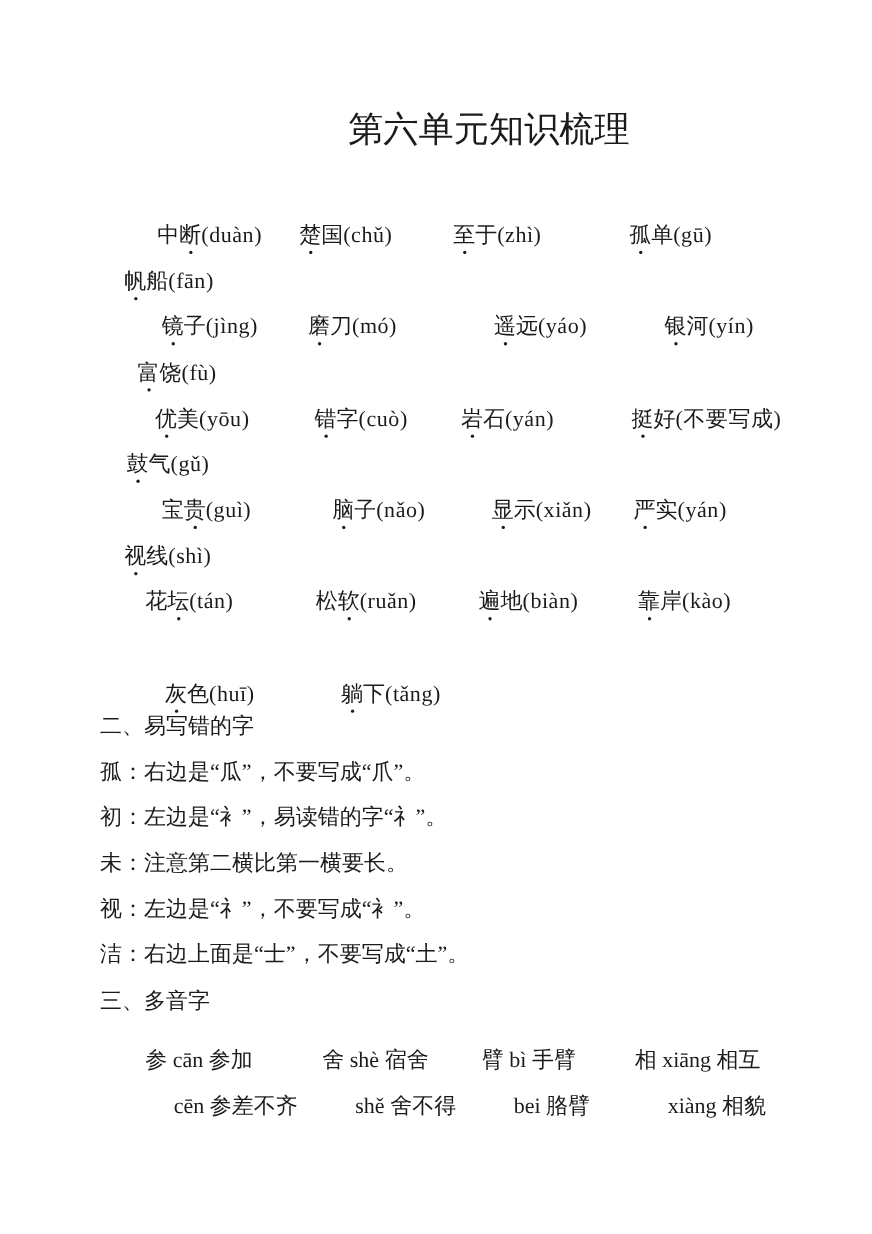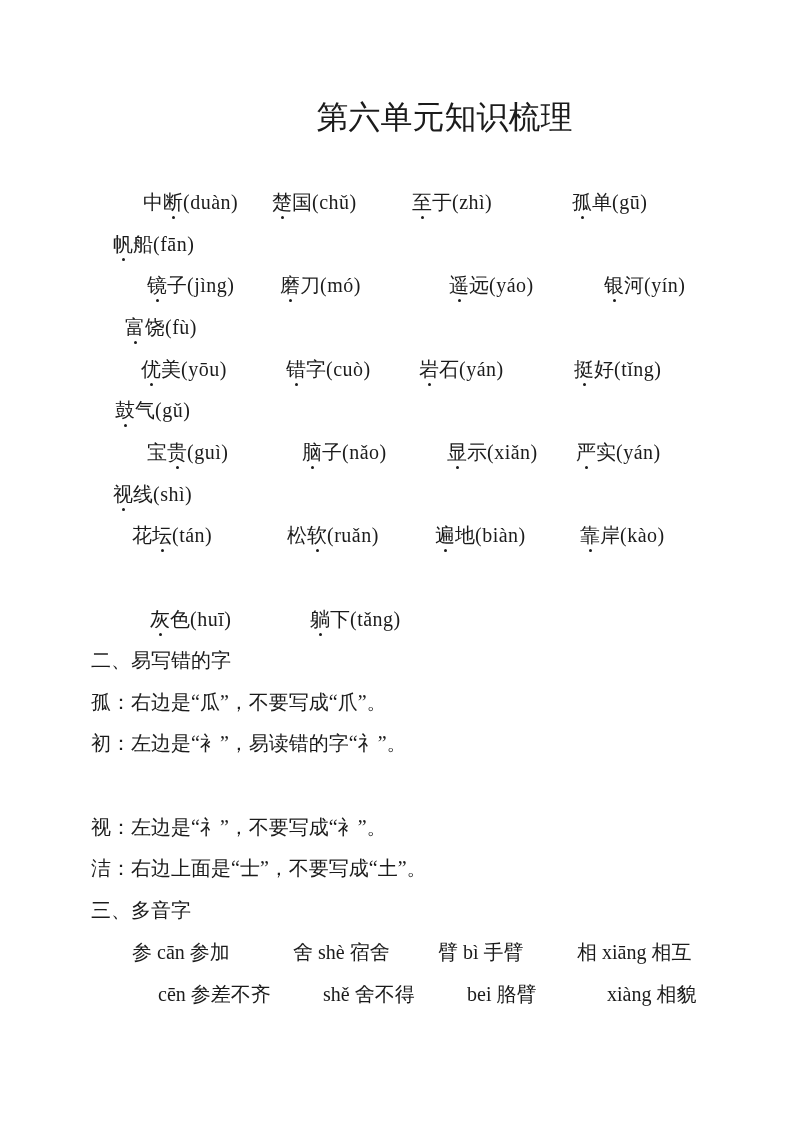--- a/index.html
+++ b/index.html
@@ -18,21 +18,21 @@
     white-space:nowrap;
   }
   .title-line{
     position:absolute;left:0;width:793px;
     text-align:center;
     font-size:32px;line-height:36px;font-weight:normal;
     white-space:nowrap;
     margin-left:48px;
   }
   .lead{position:absolute;top:0;}
-  .item{position:absolute;top:0;}
+  .item{position:absolute;top:12px;}
   .emph{position:relative;display:inline-block;}
   .emph::after{
     content:"";
     position:absolute;
     left:50%;margin-left:-1.5px;bottom:-4px;
     width:3px;height:3px;border-radius:50%;
     background:#1b1b1b;
   }
   .py{letter-spacing:0.5px;}
 </style>
@@ -63,21 +63,21 @@
   </div>
 
   <div class="line" style="top:314px">
     <span class="item" style="left:125px"><span></span><span class="emph">富</span><span>饶</span><span class="py">(fù)</span></span>
   </div>
 
   <div class="line" style="top:356px">
     <span class="item" style="left:141px"><span></span><span class="emph">优</span><span>美</span><span class="py">(yōu)</span></span>
     <span class="item" style="left:286px"><span></span><span class="emph">错</span><span>字</span><span class="py">(cuò)</span></span>
     <span class="item" style="left:419px"><span></span><span class="emph">岩</span><span>石</span><span class="py">(yán)</span></span>
-    <span class="item" style="left:574px"><span></span><span class="emph">挺</span><span>好</span><span class="py">(tǐng)</span></span>
+    <span class="item" style="left:574px"><span></span><span class="emph">挺</span><span>好</span><span class="py">(不要写成)</span></span>
   </div>
 
   <div class="line" style="top:397px">
     <span class="item" style="left:115px"><span></span><span class="emph">鼓</span><span>气</span><span class="py">(gǔ)</span></span>
   </div>
 
   <div class="line" style="top:439px">
     <span class="item" style="left:147px"><span>宝</span><span class="emph">贵</span><span></span><span class="py">(guì)</span></span>
     <span class="item" style="left:302px"><span></span><span class="emph">脑</span><span>子</span><span class="py">(nǎo)</span></span>
     <span class="item" style="left:447px"><span></span><span class="emph">显</span><span>示</span><span class="py">(xiǎn)</span></span>
@@ -104,20 +104,23 @@
   <div class="line" style="top:647px">
     <span class="lead" style="left:91px">二、易写错的字</span>
   </div>
 
   <div class="line" style="top:689px">
     <span class="lead" style="left:91px">孤：右边是“瓜”，不要写成“爪”。</span>
   </div>
   <div class="line" style="top:730px">
     <span class="lead" style="left:91px">初：左边是“衤”，易读错的字“礻”。</span>
   </div>
+  <div class="line" style="top:772px">
+    <span class="lead" style="left:91px">未：注意第二横比第一横要长。</span>
+  </div>
   <div class="line" style="top:814px">
     <span class="lead" style="left:91px">视：左边是“礻”，不要写成“衤”。</span>
   </div>
   <div class="line" style="top:855px">
     <span class="lead" style="left:91px">洁：右边上面是“士”，不要写成“土”。</span>
   </div>
 
   <div class="line" style="top:897px">
     <span class="lead" style="left:91px">三、多音字</span>
   </div>

